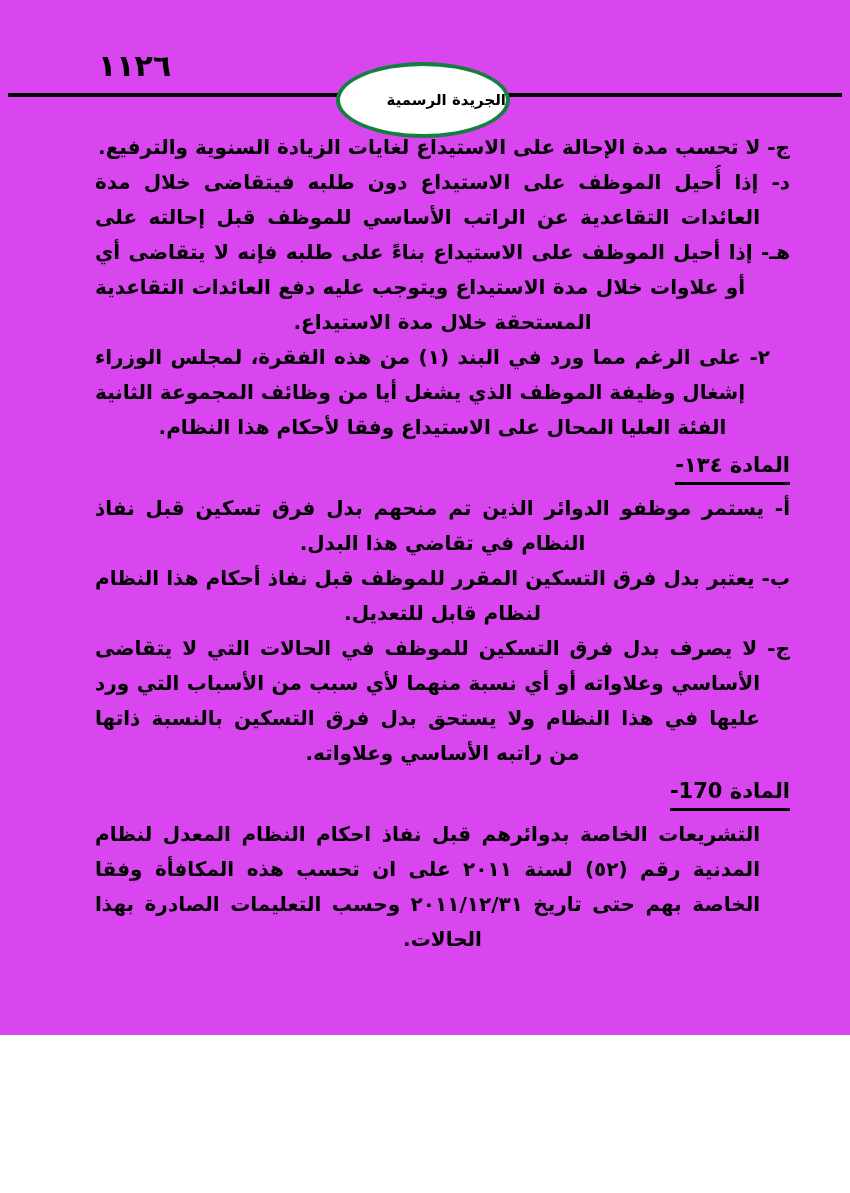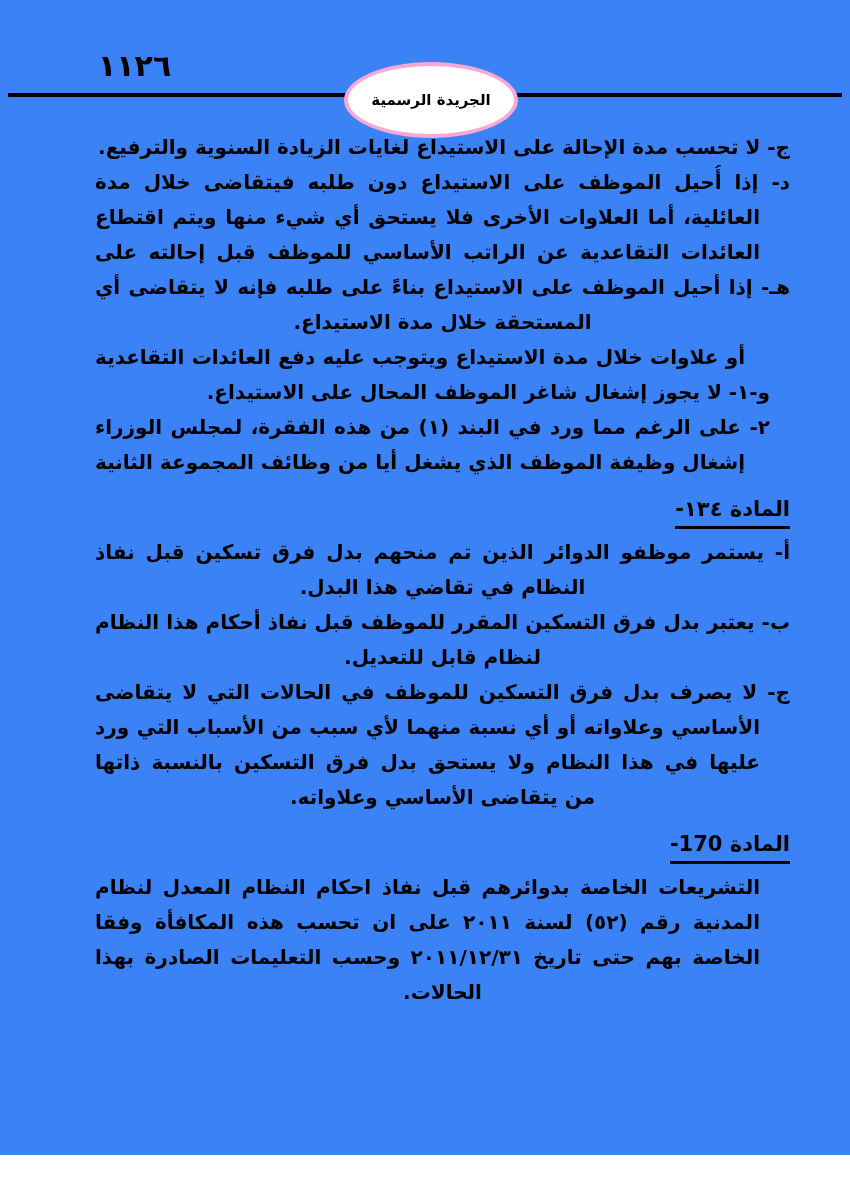--- a/index.html
+++ b/index.html
@@ -3,22 +3,22 @@
 <meta charset="utf-8">
 <style>
   html, body {
     margin: 0;
     padding: 0;
     background: #ffffff;
   }
   .page {
     position: relative;
     width: 850px;
-    height: 1155px;
-    background: #3b82f6;
+    height: 1035px;
+    background: #d946ef;
     color: #000000;
     font-family: "DejaVu Sans", sans-serif;
     overflow: hidden;
   }
   
   .page-number {
     position: absolute;
     top: 48px;
     left: 98px;
     font-size: 30px;
@@ -31,30 +31,30 @@
     top: 93px;
     left: 8px;
     right: 8px;
     height: 4px;
     background: #000000;
     z-index: 1;
   }
   .gazette-badge {
     position: absolute;
     top: 62px;
-    left: 344px;
+    left: 336px;
     width: 166px;
     height: 68px;
     background: #ffffff;
-    border: 4px solid #f9a8d4;
+    border: 4px solid #15803d;
     border-radius: 50%;
     z-index: 2;
     display: flex;
     align-items: center;
-    justify-content: center;
+    justify-content: flex-end;
   }
   .gazette-badge span {
     font-size: 15px;
     font-weight: bold;
     direction: rtl;
     white-space: nowrap;
   }
   
   .doc-body {
     position: absolute;
@@ -74,21 +74,21 @@
   .align-right   { text-align: right; }
   .align-center  { text-align: center; }
   .align-justify {
     text-align: justify;
     text-align-last: justify;
     white-space: normal;
   }
   .heading {
     height: 35px;
     line-height: 30px;
-    margin: 14px 0 6px;
+    margin: 5px 0 6px;
     font-size: 21px;
   }
   .heading-text {
     display: inline-block;
     border-bottom: 3px solid #000000;
     padding-bottom: 2px;
   }
 </style>
 </head>
 <body>
@@ -99,37 +99,36 @@
 
   <div class="header-rule"></div>
 
   <div class="gazette-badge">
     <span>الجريدة الرسمية</span>
   </div>
 
   <div class="doc-body" id="doc-body">
       <div class="line align-right">ج- لا تحسب مدة الإحالة على الاستيداع لغايات الزيادة السنوية والترفيع.</div>
       <div class="line align-justify">د- إذا أُحيل الموظف على الاستيداع دون طلبه فيتقاضى خلال مدة الاستيداع</div>
-      <div class="line align-justify" style="padding-right: 30px;">العائلية، أما العلاوات الأخرى فلا يستحق أي شيء منها ويتم اقتطاع</div>
       <div class="line align-justify" style="padding-right: 30px;">العائدات التقاعدية عن الراتب الأساسي للموظف قبل إحالته على الاستيداع.</div>
       <div class="line align-justify">هـ- إذا أحيل الموظف على الاستيداع بناءً على طلبه فإنه لا يتقاضى أي رواتب</div>
+      <div class="line align-justify" style="padding-right: 45px;">أو علاوات خلال مدة الاستيداع ويتوجب عليه دفع العائدات التقاعدية</div>
       <div class="line align-center">المستحقة خلال مدة الاستيداع.</div>
-      <div class="line align-justify" style="padding-right: 45px;">أو علاوات خلال مدة الاستيداع ويتوجب عليه دفع العائدات التقاعدية</div>
-      <div class="line align-right" style="padding-right: 20px;">و-١- لا يجوز إشغال شاغر الموظف المحال على الاستيداع.</div>
       <div class="line align-justify" style="padding-right: 20px;">٢- على الرغم مما ورد في البند (١) من هذه الفقرة، لمجلس الوزراء</div>
       <div class="line align-justify" style="padding-right: 45px;">إشغال وظيفة الموظف الذي يشغل أيا من وظائف المجموعة الثانية من</div>
+      <div class="line align-center">الفئة العليا المحال على الاستيداع وفقا لأحكام هذا النظام.</div>
       <div class="heading"><span class="heading-text">المادة ١٣٤-</span></div>
       <div class="line align-justify">أ- يستمر موظفو الدوائر الذين تم منحهم بدل فرق تسكين قبل نفاذ أحكام هذا</div>
       <div class="line align-center">النظام في تقاضي هذا البدل.</div>
       <div class="line align-justify">ب- يعتبر بدل فرق التسكين المقرر للموظف قبل نفاذ أحكام هذا النظام نهائيا</div>
       <div class="line align-center">لنظام قابل للتعديل.</div>
       <div class="line align-justify">ج- لا يصرف بدل فرق التسكين للموظف في الحالات التي لا يتقاضى فيها راتبه</div>
       <div class="line align-justify" style="padding-right: 30px;">الأساسي وعلاواته أو أي نسبة منهما لأي سبب من الأسباب التي ورد النص</div>
       <div class="line align-justify" style="padding-right: 30px;">عليها في هذا النظام ولا يستحق بدل فرق التسكين بالنسبة ذاتها التي حسمت</div>
-      <div class="line align-center">من يتقاضى الأساسي وعلاواته.</div>
+      <div class="line align-center">من راتبه الأساسي وعلاواته.</div>
       <div class="heading"><span class="heading-text">المادة 170-</span></div>
       <div class="line align-justify" style="padding-right: 30px;">التشريعات الخاصة بدوائرهم قبل نفاذ احكام النظام المعدل لنظام الخدمة</div>
       <div class="line align-justify" style="padding-right: 30px;">المدنية رقم (٥٢) لسنة ٢٠١١ على ان تحسب هذه المكافأة وفقا للتشريعات</div>
       <div class="line align-justify" style="padding-right: 30px;">الخاصة بهم حتى تاريخ ٢٠١١/١٢/٣١ وحسب التعليمات الصادرة بهذا</div>
       <div class="line align-center">الحالات.</div>
     </div>
 
 </div>
 
 </body></html>

